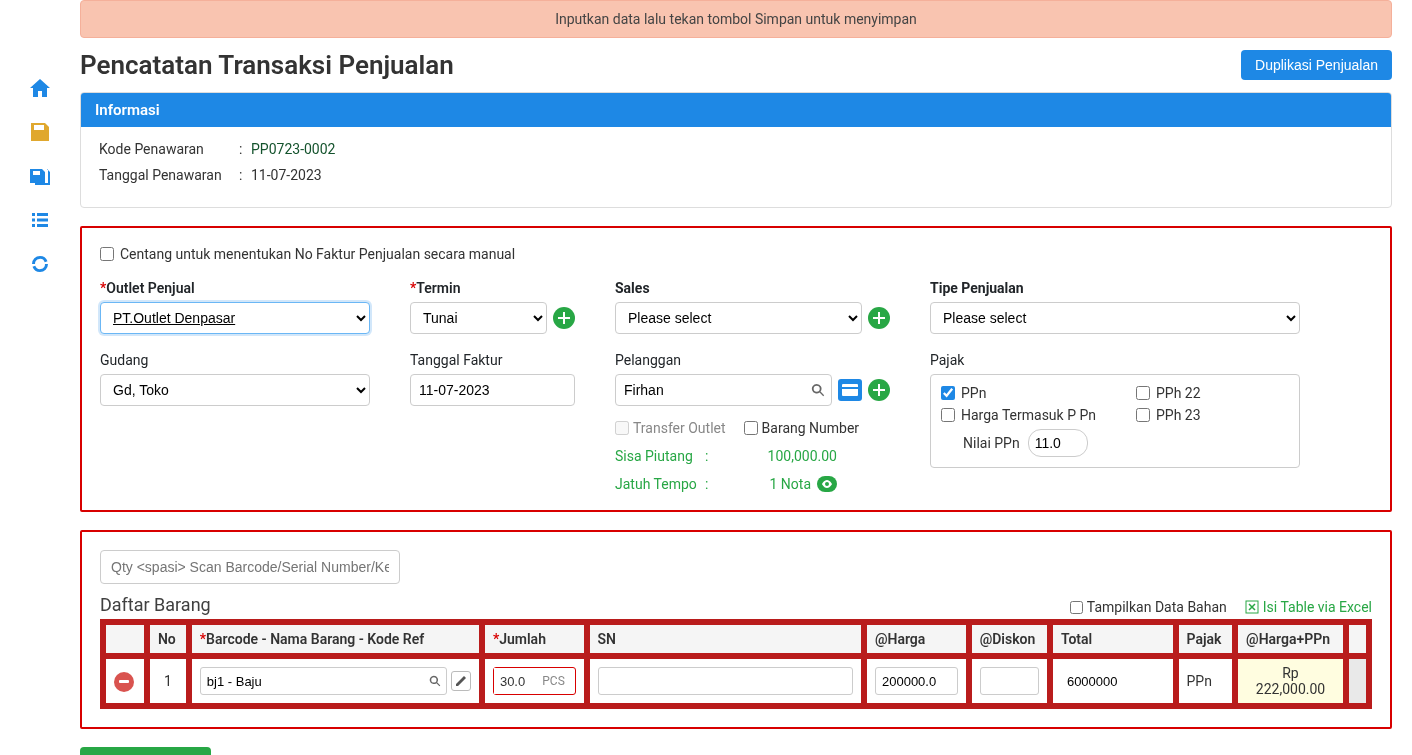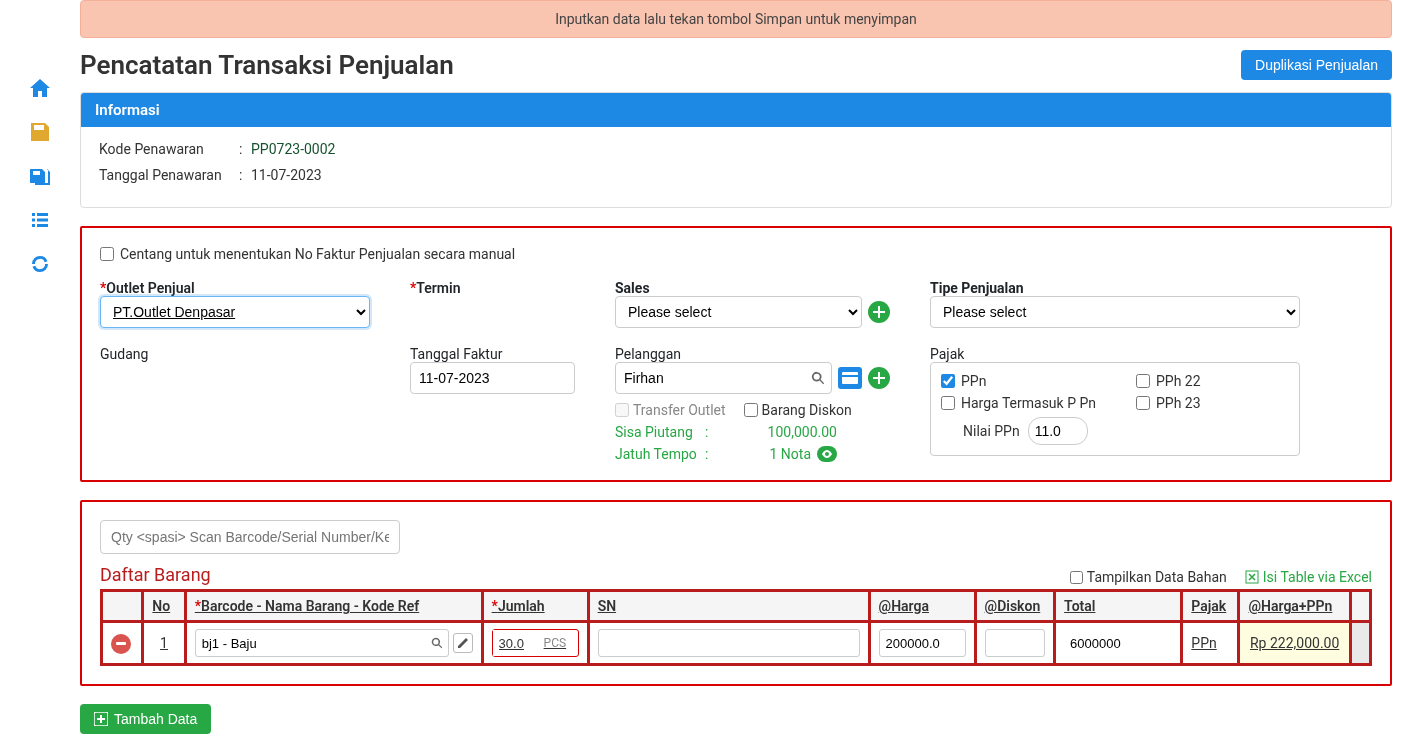--- a/index.html
+++ b/index.html
@@ -28,21 +28,21 @@
   .info-label { width: 140px; color: #333; }
   .info-colon { width: 12px; }
   .info-link { color: #14532d; text-decoration: none; }
   
   .red-box { border: 2px solid #d80000; border-radius: 2px; padding: 18px; margin-bottom: 18px; }
   
   .checkbox-row { display: flex; align-items: center; gap: 6px; margin-bottom: 18px; font-size: 14px; }
   .checkbox-row input[type=checkbox] { width: 14px; height: 14px; }
   
   .form-grid { display: flex; flex-wrap: wrap; gap: 18px 40px; }
-  .form-col { display: flex; flex-direction: column; }
+  .form-col { display: flex; flex-direction: column; gap: 6px; }
   .col-outlet { width: 270px; }
   .col-termin { width: 165px; }
   .col-sales { width: 275px; }
   .col-tipe { width: 370px; }
   
   .form-label { font-size: 14px; font-weight: 600; color: #212529;}
   .form-label .req { color: #d80000; }
   .form-control, .form-select { height: 32px; border: 1px solid #ccc; border-radius: 4px; padding: 0 8px; font-size: 14px; width: 100%; background: #fff; }
   .outlet-select { border: 1px solid #6bb7f5; box-shadow: 0 0 0 2px rgba(30,136,229,0.2); text-decoration: underline;}
   
@@ -69,28 +69,28 @@
   .eye-badge svg{width:12px;height:10px;}
   
   .pajak-box { border:1px solid #ccc; border-radius:4px; padding:10px; display:flex; gap:40px;}
   .pajak-col label{display:flex;align-items:center;gap:6px;font-size:14px;margin-bottom:6px;}
   .pajak-col input[type=checkbox]{width:14px;height:14px;}
   .ppn-val{display:flex;align-items:center;gap:8px;margin-left:22px;margin-top:4px;}
   .ppn-val input{width:60px;height:28px;border:1px solid #ccc;border-radius:13px;padding:0 6px;font-size:14px;}
   
   .scan-input { width:300px; height:34px; border:1px solid #ccc; border-radius:4px; padding:0 10px; font-size:14px; color:#999; margin-bottom:10px;}
   .daftar-header{display:flex;justify-content:space-between;align-items:flex-end;margin-bottom:4px;}
-  .daftar-title{font-size:18px;color:#b91c1c;}
+  .daftar-title{font-size:18px;color:#404040;}
   .daftar-right{display:flex;gap:18px;align-items:flex-start;font-size:14px;}
   .daftar-right label{display:flex;align-items:center;gap:4px;}
   .excel-link{color:#28a745;text-decoration:none;display:flex;align-items:center;gap:4px;}
   .excel-link svg{width:14px;height:14px;}
   
   .data-table{width:100%;border-collapse:collapse;font-size:14px;}
-  .data-table th, .data-table td{border:3px solid #b91c1c;padding:6px 8px;text-align:left;vertical-align:middle;text-decoration:underline;}
+  .data-table th, .data-table td{border:6px solid #b91c1c;padding:6px 8px;text-align:left;vertical-align:middle;}
   .data-table th{background:#f5f5f5;font-weight:600;color:#333;}
   .data-table th .req{color:#d80000;}
   .col-del{width:32px;text-align:center;}
   .col-no{width:40px;text-align:center;}
   .col-barcode{width:280px;}
   .col-jumlah{width:100px;}
   .col-sn{width:265px;}
   .col-harga{width:100px;}
   .col-diskon{width:75px;}
   .col-total{width:120px;}
@@ -182,20 +182,30 @@
 
       <div class="form-grid" style="margin-bottom:18px;">
         <div class="form-col col-outlet">
           <label class="form-label"><span class="req">*</span><span>Outlet Penjual</span></label>
           <select class="form-select outlet-select">
             <option>PT.Outlet Denpasar</option>
           </select>
         </div>
         <div class="form-col col-termin">
           <label class="form-label"><span class="req">*</span><span>Termin</span></label>
+          <div class="inline-group">
+            <select class="form-select" style="flex:1">
+              <option>Tunai</option>
+            </select>
+            <span class="add-circle">
+                <svg viewBox="0 0 12 12" fill="currentColor">
+                  <path d="M5 0h2v5h5v2H7v5H5V7H0V5h5z"></path>
+                </svg>
+              </span>
+          </div>
         </div>
         <div class="form-col col-sales">
           <label class="form-label" style="font-weight:700">Sales</label>
           <div class="inline-group">
             <select class="form-select" style="flex:1">
               <option>Please select</option>
             </select>
             <span class="add-circle">
                 <svg viewBox="0 0 12 12" fill="currentColor">
                   <path d="M5 0h2v5h5v2H7v5H5V7H0V5h5z"></path>
@@ -207,20 +217,23 @@
           <label class="form-label" style="font-weight:700">Tipe Penjualan</label>
           <select class="form-select">
             <option>Please select</option>
           </select>
         </div>
       </div>
 
       <div class="form-grid">
         <div class="form-col col-outlet">
           <label class="form-label" style="font-weight:400">Gudang</label>
+          <select class="form-select">
+            <option>Gd, Toko</option>
+          </select>
         </div>
         <div class="form-col col-termin">
           <label class="form-label" style="font-weight:400">Tanggal Faktur</label>
           <input class="form-control" value="11-07-2023" style="">
         </div>
         <div class="form-col col-sales">
           <label class="form-label" style="font-weight:400">Pelanggan</label>
           <div class="inline-group">
             <div class="input-search">
               <input class="form-control" value="Firhan" style="">
@@ -240,21 +253,21 @@
                 </svg>
               </span>
           </div>
           <div class="mini-check-row">
             <label>
                 <input type="checkbox" disabled="" style="">
                 <span>Transfer Outlet</span>
               </label>
             <label>
                 <input type="checkbox" style="">
-                <span style="color:#333">Barang Diskon</span>
+                <span style="color:#333">Barang Number</span>
               </label>
           </div>
           <div class="piutang-row">
             <span class="lbl">Sisa Piutang</span>
             <span class="cln">:</span>
             <span class="val">100,000.00</span>
           </div>
           <div class="piutang-row">
             <span class="lbl">Jatuh Tempo</span>
             <span class="cln">:</span>

